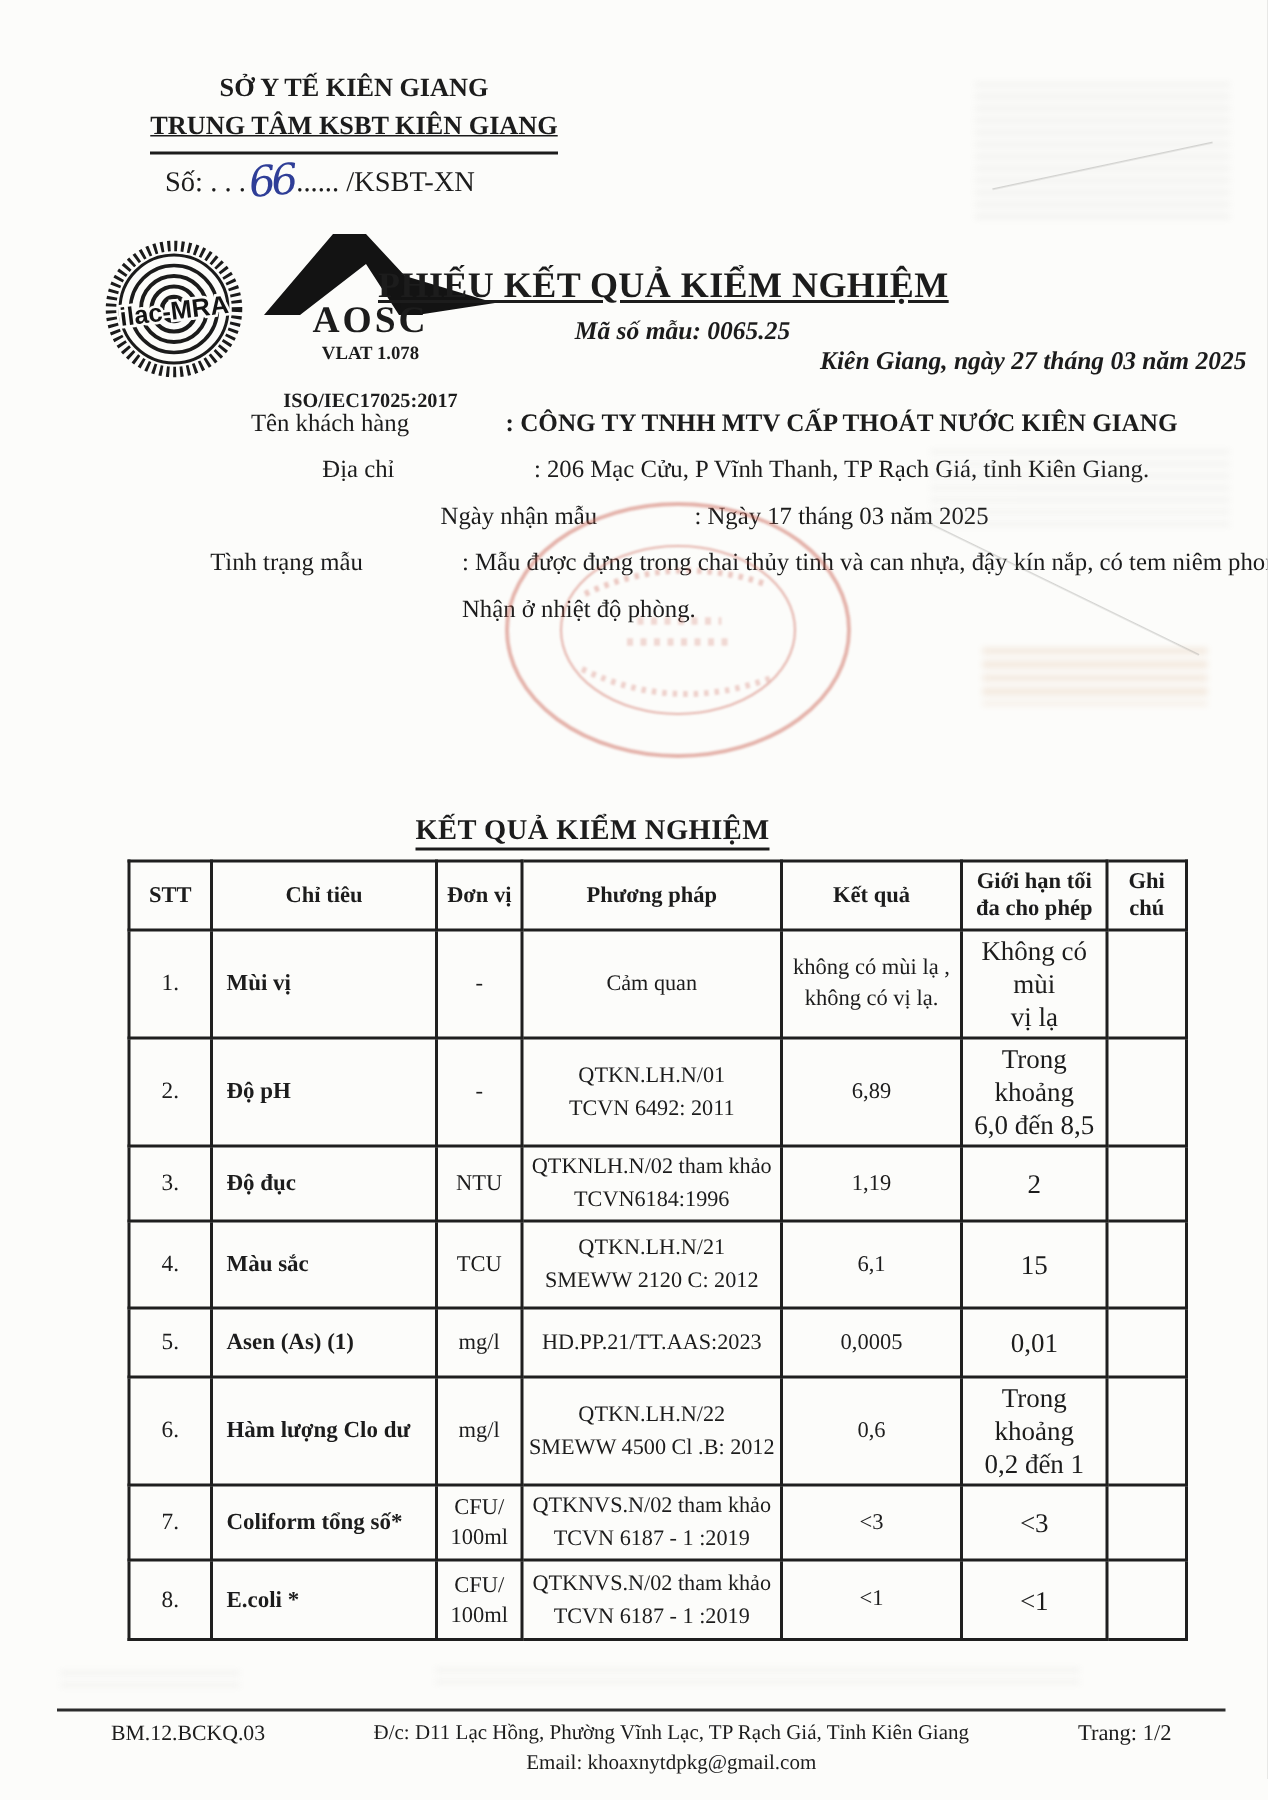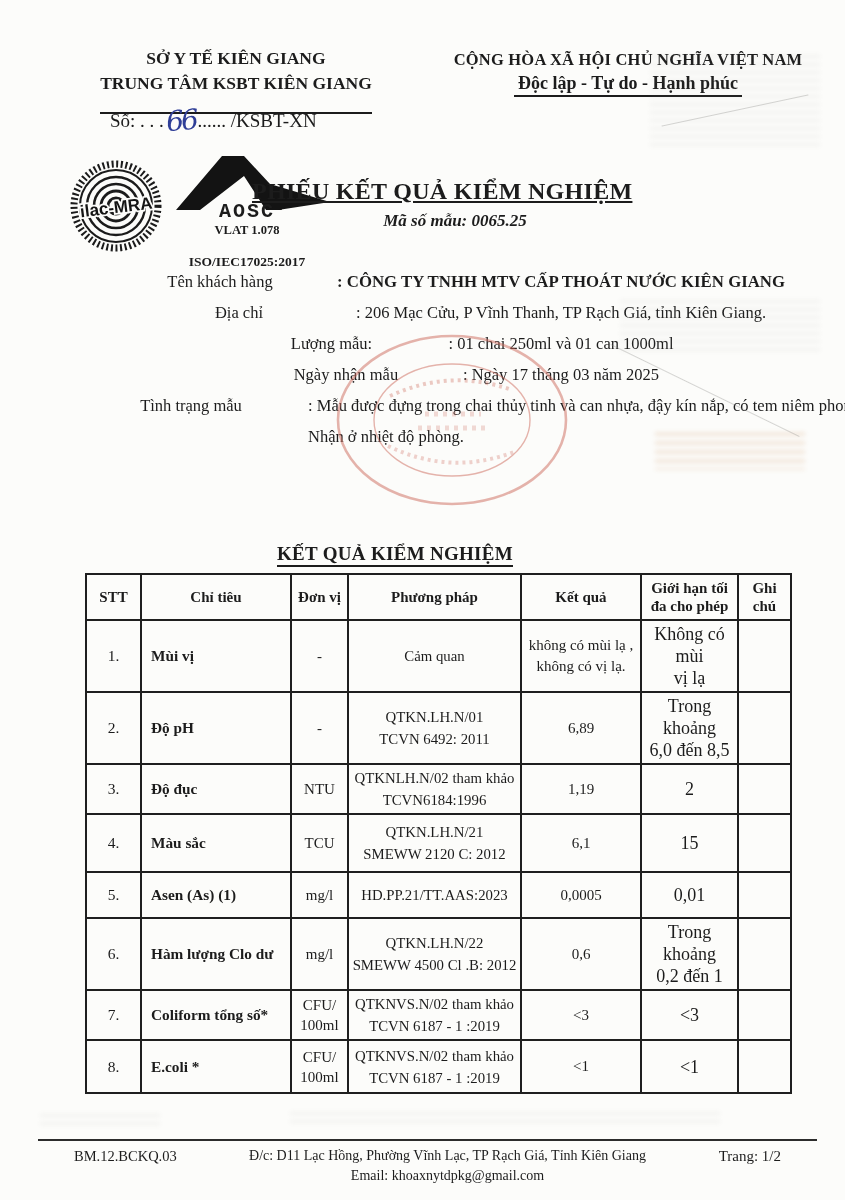--- a/index.html
+++ b/index.html
@@ -2,34 +2,34 @@
 <html><head>
 <meta charset="utf-8">
 <style>
   html,body{margin:0;padding:0;background:#d9d9d6;}
   .page{position:relative;width:845px;height:1200px;margin:0 auto;background:#fcfcfa;
         font-family:"Liberation Serif", serif;color:#1c1c1c;overflow:hidden;}
 
   
   .hdr-left{position:absolute;left:68px;top:46px;width:336px;text-align:center;
             font-weight:bold;font-size:17.5px;line-height:25px;}
-  .hdr-left .u{border-bottom:2.2px solid #1c1c1c;padding-bottom:19px;}
+  .hdr-left .u{border-bottom:2.2px solid #1c1c1c;padding-bottom:8px;text-decoration:underline;}
   .so-line{margin-top:9px;font-weight:normal;font-size:19px;text-align:left;padding-left:42px;}
   .so-num{font-family:"DejaVu Serif", serif;font-style:italic;color:#2f3e97;font-size:28px;
           display:inline-block;transform:rotate(-5deg);position:relative;top:3px;letter-spacing:-3px;
           margin:0 2px;}
   .hdr-right{position:absolute;left:418px;top:50px;width:420px;text-align:center;font-weight:bold;}
   .hdr-right .l1{font-size:16.5px;letter-spacing:.2px;}
   .hdr-right .l2{font-size:18px;margin-top:3px;}
   .hdr-right .l2 span{border-bottom:2.4px solid #1c1c1c;padding:0 4px 2px 4px;}
 
   
   .ilac{position:absolute;left:68px;top:156px;width:96px;height:100px;}
   .aosc{position:absolute;left:162px;top:152px;width:170px;text-align:center;}
-  .aosc .name{font-family:Liberation Mono, monospace;font-weight:bold;font-size:20px;
+  .aosc .name{font-family:Liberation Serif, serif;font-weight:bold;font-size:25px;
               letter-spacing:2px;margin-top:-14px;}
   .aosc .vlat{font-weight:bold;font-size:12.5px;margin-top:0px;}
   .aosc .iso{font-weight:bold;font-size:13.5px;margin-top:16px;}
 
   
   .doc-title{position:absolute;left:252px;top:178px;width:560px;font-size:24px;font-weight:bold;
              letter-spacing:.3px;text-decoration:underline;}
   .sample-code{position:absolute;left:290px;top:211px;width:330px;text-align:center;
                font-style:italic;font-weight:600;font-size:17px;}
   .date-line{position:absolute;right:14px;top:231px;font-style:italic;font-weight:bold;font-size:17px;}
@@ -83,24 +83,20 @@
 <body>
 
 <div class="page">
 
   <div class="hdr-left">
     <div>SỞ Y TẾ KIÊN GIANG</div>
     <div><span class="u">TRUNG TÂM KSBT KIÊN GIANG</span></div>
     <div class="so-line"><span>Số: . . .</span><span class="so-num">66</span><span>......</span> <span>/KSBT-XN</span></div>
   </div>
 
-  <div class="hdr-right">
-    <div class="l1">CỘNG HÒA XÃ HỘI CHỦ NGHĨA VIỆT NAM</div>
-    <div class="l2"><span>Độc lập - Tự do - Hạnh phúc</span></div>
-  </div>
 
   <div class="ilac">
     <svg width="96" height="100" viewBox="0 0 96 100">
       <g stroke="#1b1b1b" fill="none">
         <circle cx="48" cy="50" r="42" stroke-width="7" stroke-dasharray="2 2.6"></circle>
         <circle cx="48" cy="50" r="36" stroke-width="2"></circle>
         <circle cx="48" cy="50" r="29" stroke-width="2.4"></circle>
         <circle cx="48" cy="50" r="22" stroke-width="2.6"></circle>
         <circle cx="48" cy="50" r="15" stroke-width="2.8"></circle>
         <circle cx="48" cy="50" r="8" stroke-width="3"></circle>
@@ -114,25 +110,25 @@
       <path d="M6,58 L52,4 L74,4 L100,32 L112,58 L96,58 L74,24 L30,58 Z" fill="#131313"></path>
       <path d="M100,32 L160,50 L108,58 L96,58 Z" fill="#131313"></path>
     </svg>
     <div class="name">AOSC</div>
     <div class="vlat">VLAT 1.078</div>
     <div class="iso">ISO/IEC17025:2017</div>
   </div>
 
   <div class="doc-title">PHIẾU KẾT QUẢ KIỂM NGHIỆM</div>
   <div class="sample-code">Mã số mẫu: 0065.25</div>
+  <div class="date-line">Kiên Giang, ngày 27 tháng 03 năm 2025</div>
 
   <div class="info">
       <div class="info-row"><span class="info-label">Tên khách hàng</span><span class="info-value b">: CÔNG TY TNHH MTV CẤP THOÁT NƯỚC KIÊN GIANG</span></div>
       <div class="info-row"><span class="info-label">Địa chỉ</span><span class="info-value">: 206 Mạc Cửu, P Vĩnh Thanh, TP Rạch Giá, tỉnh Kiên Giang.</span></div>
-      <div class="info-row"><span class="info-label">Lượng mẫu:</span><span class="info-value">: 01 chai 250ml và 01 can 1000ml</span></div>
       <div class="info-row"><span class="info-label">Ngày nhận mẫu</span><span class="info-value">: Ngày 17 tháng 03 năm 2025</span></div>
       <div class="info-row"><span class="info-label">Tình trạng mẫu</span><span class="info-value">: Mẫu được đựng trong chai thủy tinh và can nhựa, đậy kín nắp, có tem niêm phong.</span></div>
       <div class="info-value2">Nhận ở nhiệt độ phòng.</div>
     </div>
 
   <div class="stamp">
     <svg width="260" height="186" viewBox="0 0 260 186">
       <g fill="none" stroke="#cd6b5d">
         <ellipse cx="122" cy="94" rx="114" ry="84" stroke-width="2.6"></ellipse>
         <ellipse cx="122" cy="94" rx="78" ry="56" stroke-width="1.4"></ellipse>

